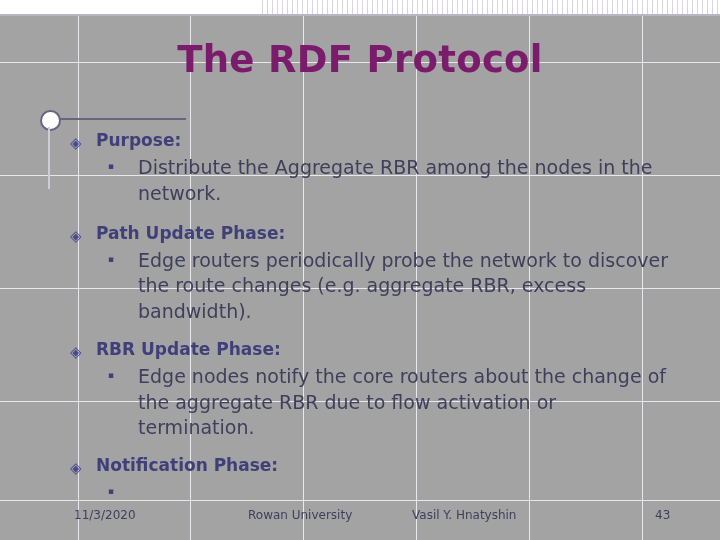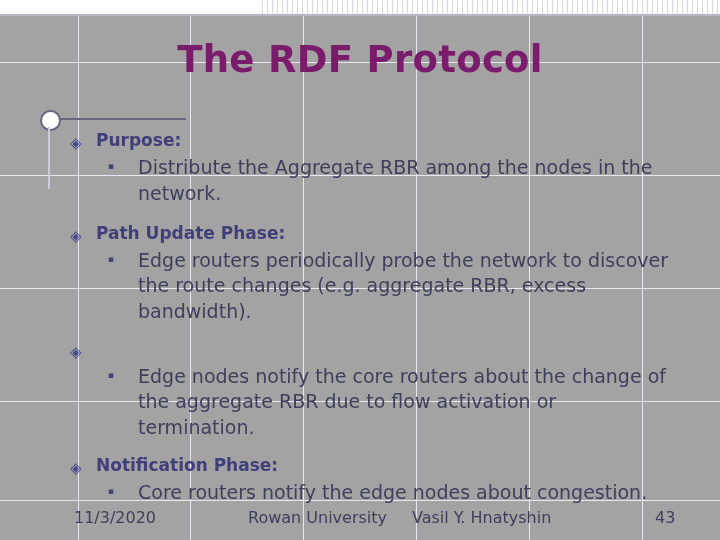--- a/index.html
+++ b/index.html
@@ -135,21 +135,21 @@
 
   .gap-a { margin-top: 16px; }
   .gap-b { margin-top: 14px; }
 
   
   .footer {
     position: absolute;
     left: 0; top: 508px;
     width: 720px;
     height: 22px;
-    font-size: 16px;
+    font-size: 12px;
     color: #3f3f5c;
   }
   .footer .f-date  { position: absolute; left: 74px;  top: 0; }
   .footer .f-org   { position: absolute; left: 248px; top: 0; }
   .footer .f-name  { position: absolute; left: 412px; top: 0; }
   .footer .f-page  { position: absolute; left: 655px; top: 0; }
 </style>
 </head>
 <body>
 
@@ -193,33 +193,33 @@
       <span class="l1-bullet">◈</span>
       <span class="l1-text">Path Update Phase:</span>
     </div>
     <div class="l2">
       <span class="l2-bullet">▪</span>
       <span class="l2-text">Edge routers periodically probe the network to discover the route changes (e.g. aggregate RBR, excess bandwidth).</span>
     </div>
 
     <div class="l1 gap-b">
       <span class="l1-bullet">◈</span>
+      <span class="l1-text">RBR Update Phase:</span>
     </div>
     <div class="l2">
       <span class="l2-bullet">▪</span>
       <span class="l2-text">Edge nodes notify the core routers about the change of the aggregate RBR due to flow activation or termination.</span>
     </div>
 
     <div class="l1 gap-b">
       <span class="l1-bullet">◈</span>
       <span class="l1-text">Notification Phase:</span>
     </div>
     <div class="l2">
       <span class="l2-bullet">▪</span>
-      <span class="l2-text">Core routers notify the edge nodes about congestion.</span>
     </div>
 
   </div>
 
   <div class="footer">
     <span class="f-date">11/3/2020</span>
     <span class="f-org">Rowan University</span>
     <span class="f-name">Vasil Y. Hnatyshin</span>
     <span class="f-page">43</span>
   </div>

